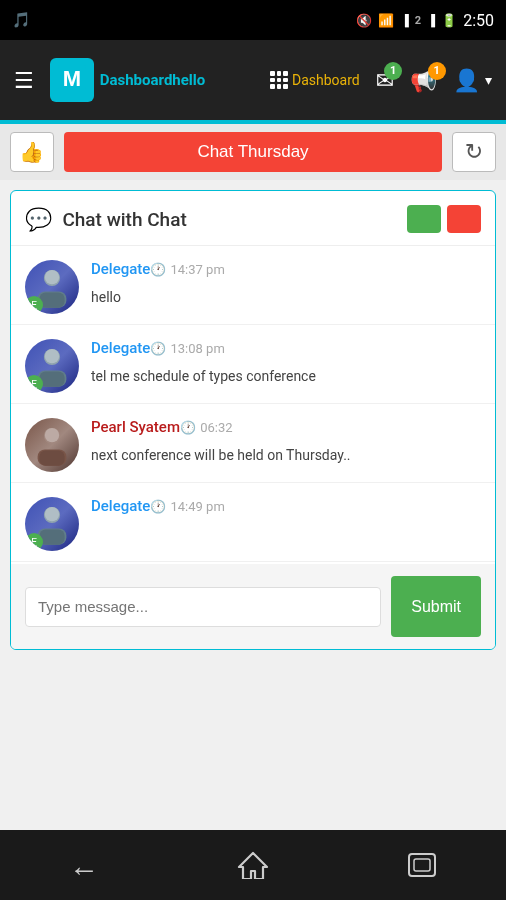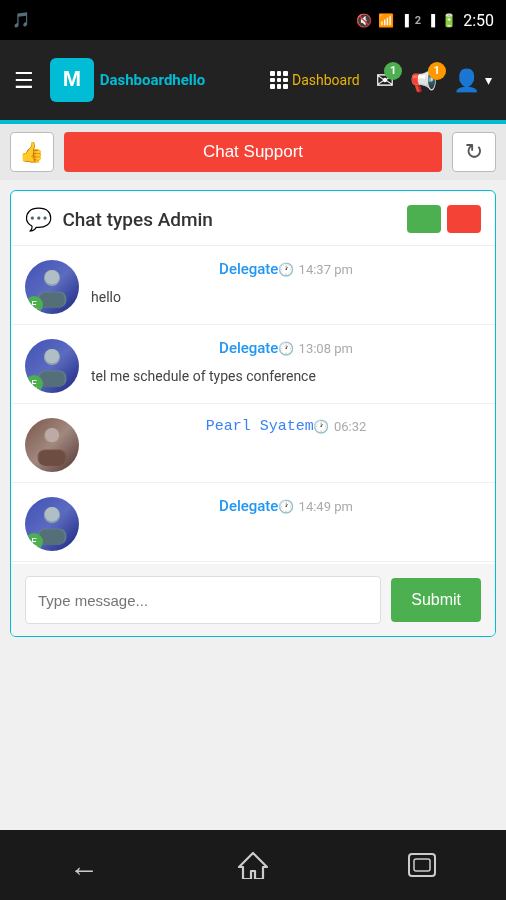--- a/index.html
+++ b/index.html
@@ -224,29 +224,29 @@
       font-size: 10px;
       color: #fff;
     }
     
     .person-svg { width: 36px; height: 42px; }
 
     .msg-content { flex: 1; }
     .msg-top {
       display: flex;
       align-items: center;
-      justify-content: center;
+      justify-content: flex-start;
       margin-bottom: 4px;
     }
     .msg-sender {
       color: #2196f3;
       font-size: 15px;
       font-weight: 500;
     }
-    .msg-sender.pearl { color: #3b82f6; font-family: Liberation Mono, monospace; }
+    .msg-sender.pearl { color: #b91c1c; }
     .msg-time {
       color: #aaa;
       font-size: 13px;
       display: flex;
       align-items: center;
       gap: 4px;
     }
     .msg-text {
       color: #444;
       font-size: 14px;
@@ -258,31 +258,31 @@
     .input-area {
       background: #f5f5f5;
       padding: 12px 14px;
       display: flex;
       align-items: center;
       gap: 10px;
       margin-top: 2px;
     }
     .msg-input {
       flex: 1;
-      height: 48px;
+      height: 40px;
       border: 1px solid #ddd;
       border-radius: 4px;
       padding: 0 12px;
       font-size: 15px;
       color: #bbb;
       background: #fff;
       outline: none;
     }
     .submit-btn {
-      height: 44px;
+      height: 61px;
       padding: 0 20px;
       background: #4caf50;
       color: #fff;
       border: none;
       border-radius: 4px;
       font-size: 16px;
       font-weight: 500;
       cursor: pointer;
     }
 
@@ -379,33 +379,33 @@
   </div>
 </div>
 
 <div class="accent-line"></div>
 
 <div class="toolbar">
   <button class="toolbar-btn">
     <span>👍</span>
   </button>
   <button class="chat-support-btn">
-    <span>Chat Support</span>
+    <span>Chat Thursday</span>
   </button>
   <button class="toolbar-btn">
     <span style="font-size:22px; color:#555;">↻</span>
   </button>
 </div>
 
 <div class="chat-panel">
 
   <div class="chat-header">
     <div class="chat-title">
       <span class="chat-icon">💬</span>
-      <span>Chat types Admin</span>
+      <span>Chat with Chat</span>
     </div>
     <div class="chat-status-btns">
       <button class="status-btn-green"></button>
       <button class="status-btn-red"></button>
     </div>
   </div>
 
   <div class="chat-messages">
 
     <div class="chat-msg">
@@ -462,20 +462,21 @@
         </svg>
       </div>
       <div class="msg-content">
         <div class="msg-top">
           <span class="msg-sender pearl">Pearl Syatem</span>
           <span class="msg-time">
             <span>🕐</span>
             06:32
           </span>
         </div>
+        <div class="msg-text">next conference will be held on Thursday..</div>
       </div>
     </div>
 
     <div class="chat-msg">
       <div class="avatar avatar-delegate">
         <svg class="person-svg" viewBox="0 0 40 46" fill="none">
           <circle cx="20" cy="13" r="9" fill="#90a4ae"></circle>
           <rect x="4" y="28" width="32" height="18" rx="8" fill="#607d8b"></rect>
           <circle cx="20" cy="12" r="8" fill="#b0bec5"></circle>
           <rect x="6" y="29" width="28" height="17" rx="7" fill="#546e7a"></rect>

